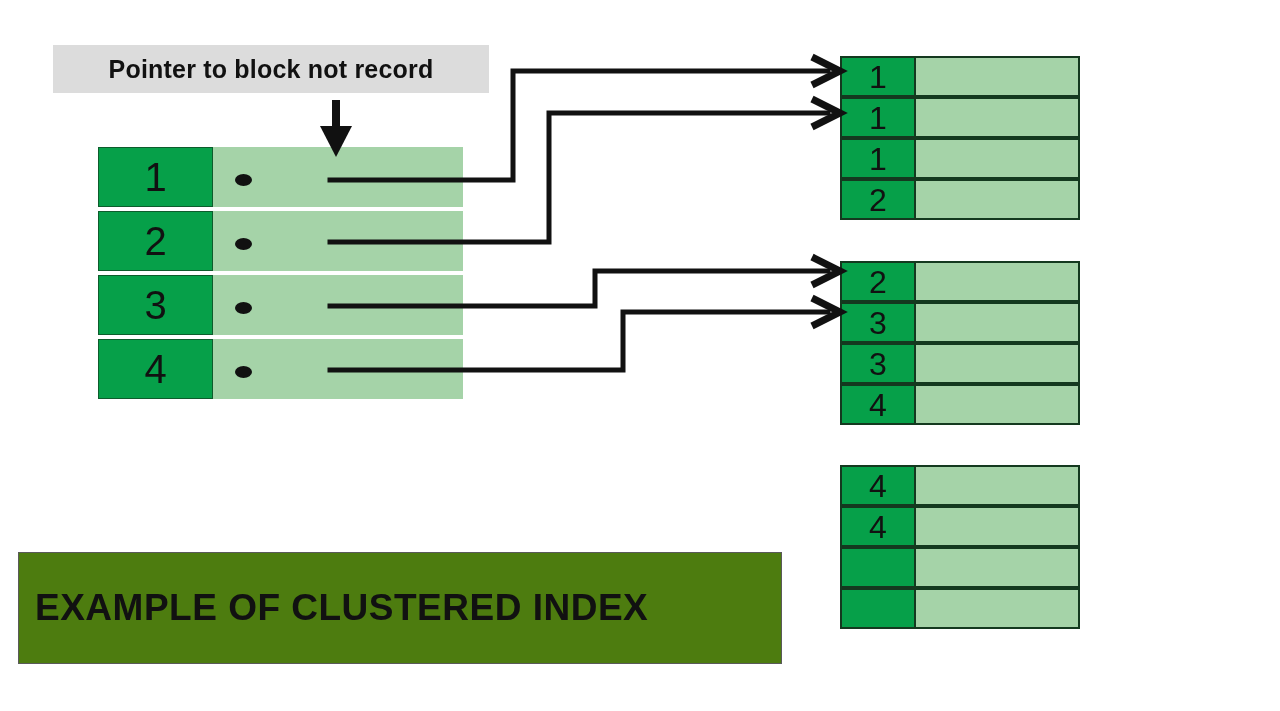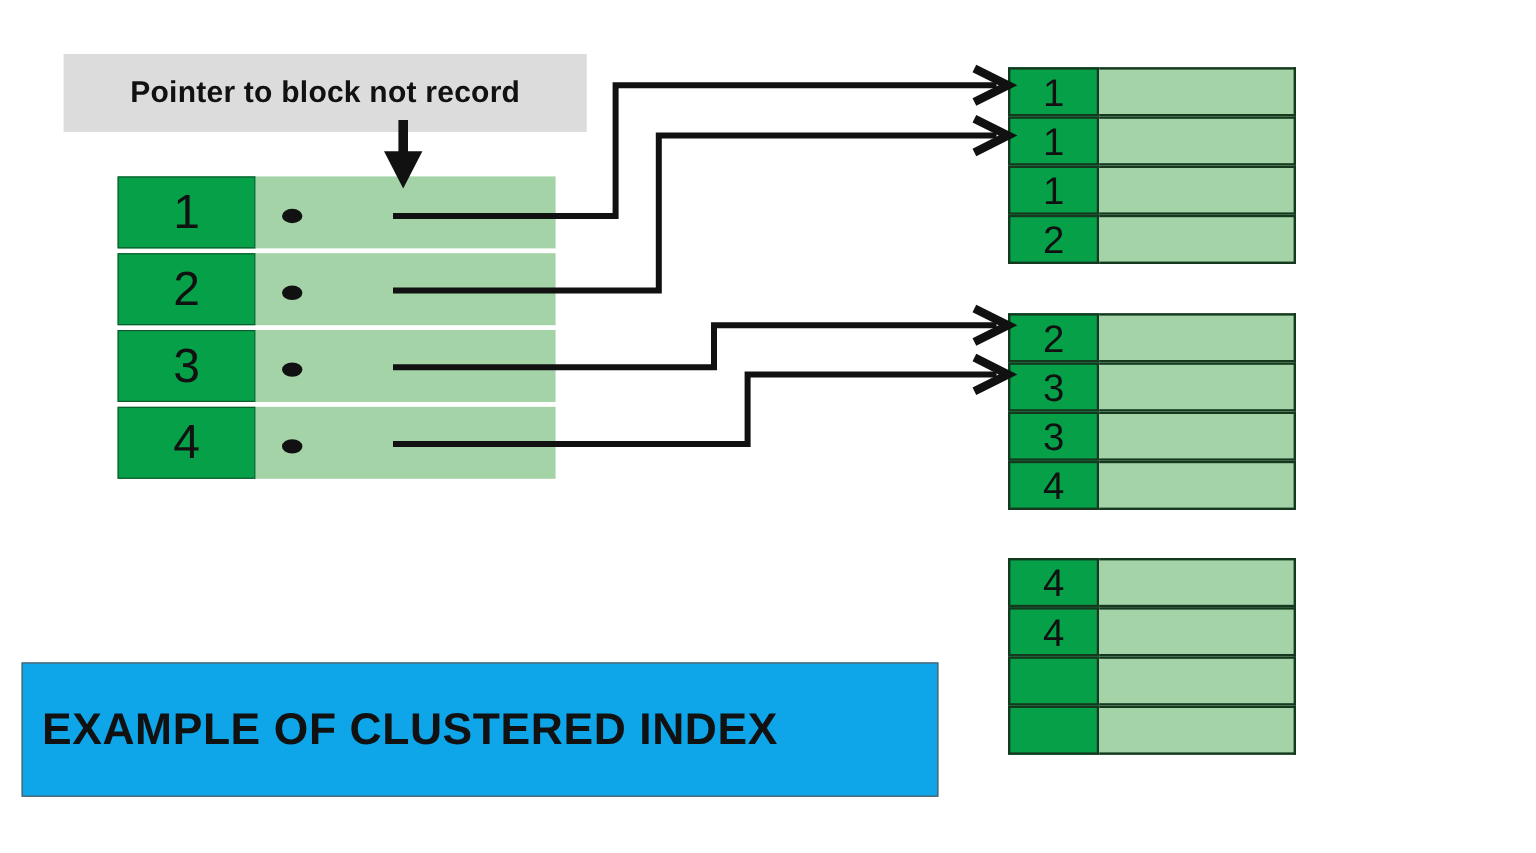--- a/index.html
+++ b/index.html
@@ -23,21 +23,21 @@
     width: 1280px;
     height: 711px;
   }
 
   
   .callout {
     position: absolute;
     left: 53px;
     top: 45px;
     width: 436px;
-    height: 65px;
+    height: 48px;
     background: #dcdcdc;
     display: flex;
     align-items: center;
     justify-content: center;
   }
   .callout-text {
     font-size: 25px;
     font-weight: bold;
     letter-spacing: 0.2px;
     color: #111111;
@@ -131,21 +131,21 @@
     box-sizing: border-box;
   }
 
   
   .caption {
     position: absolute;
     left: 18px;
     top: 552px;
     width: 764px;
     height: 112px;
-    background: #0ea5e9;
+    background: #4d7c0f;
     border: 1px solid #5a5a5a;
     box-sizing: border-box;
     display: flex;
     align-items: center;
   }
   .caption-text {
     font-size: 37px;
     font-weight: bold;
     letter-spacing: 0.5px;
     color: #111111;

